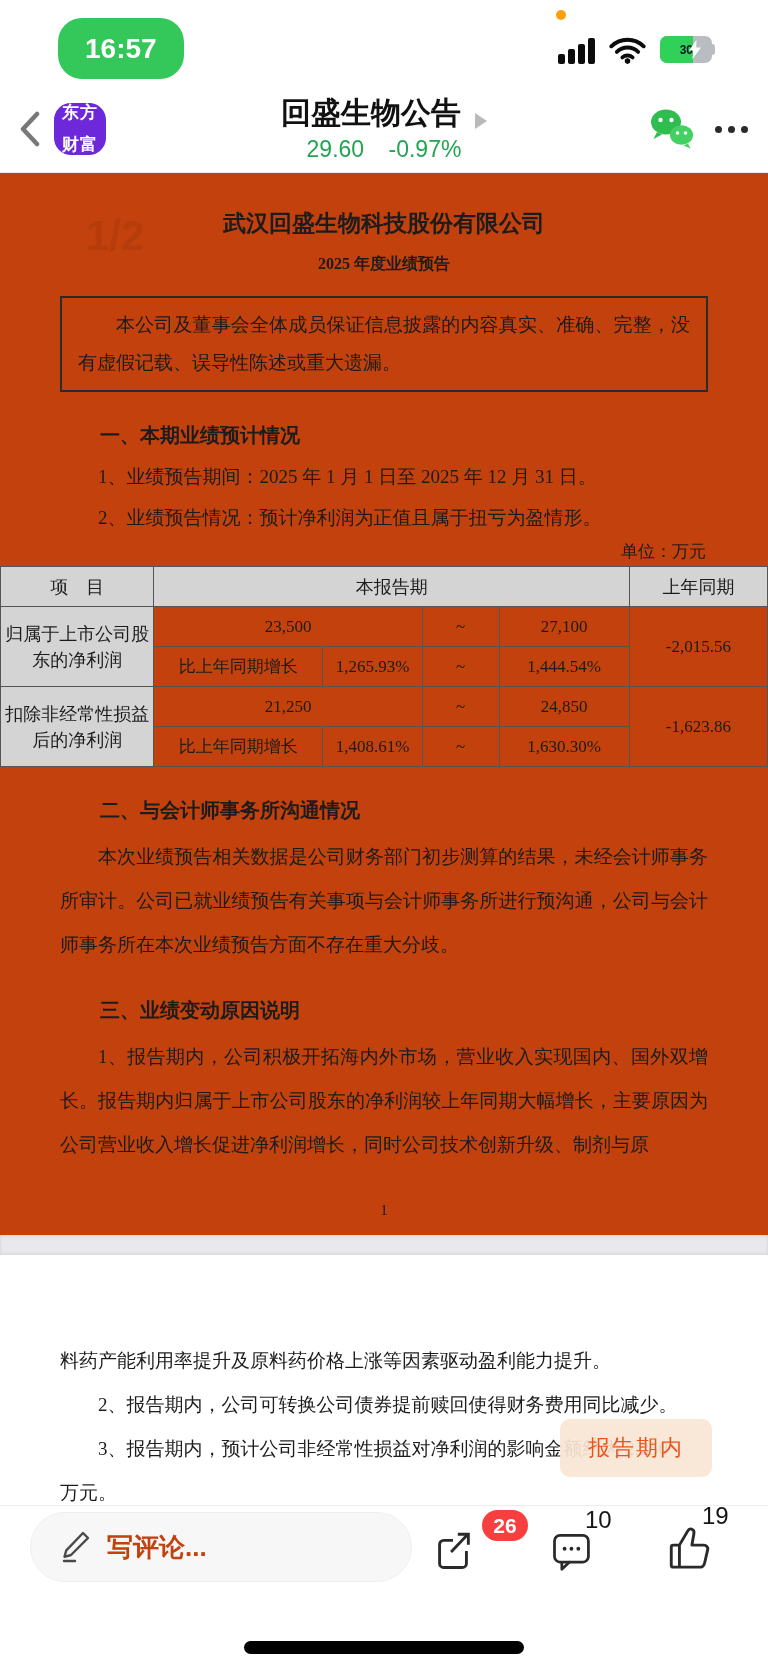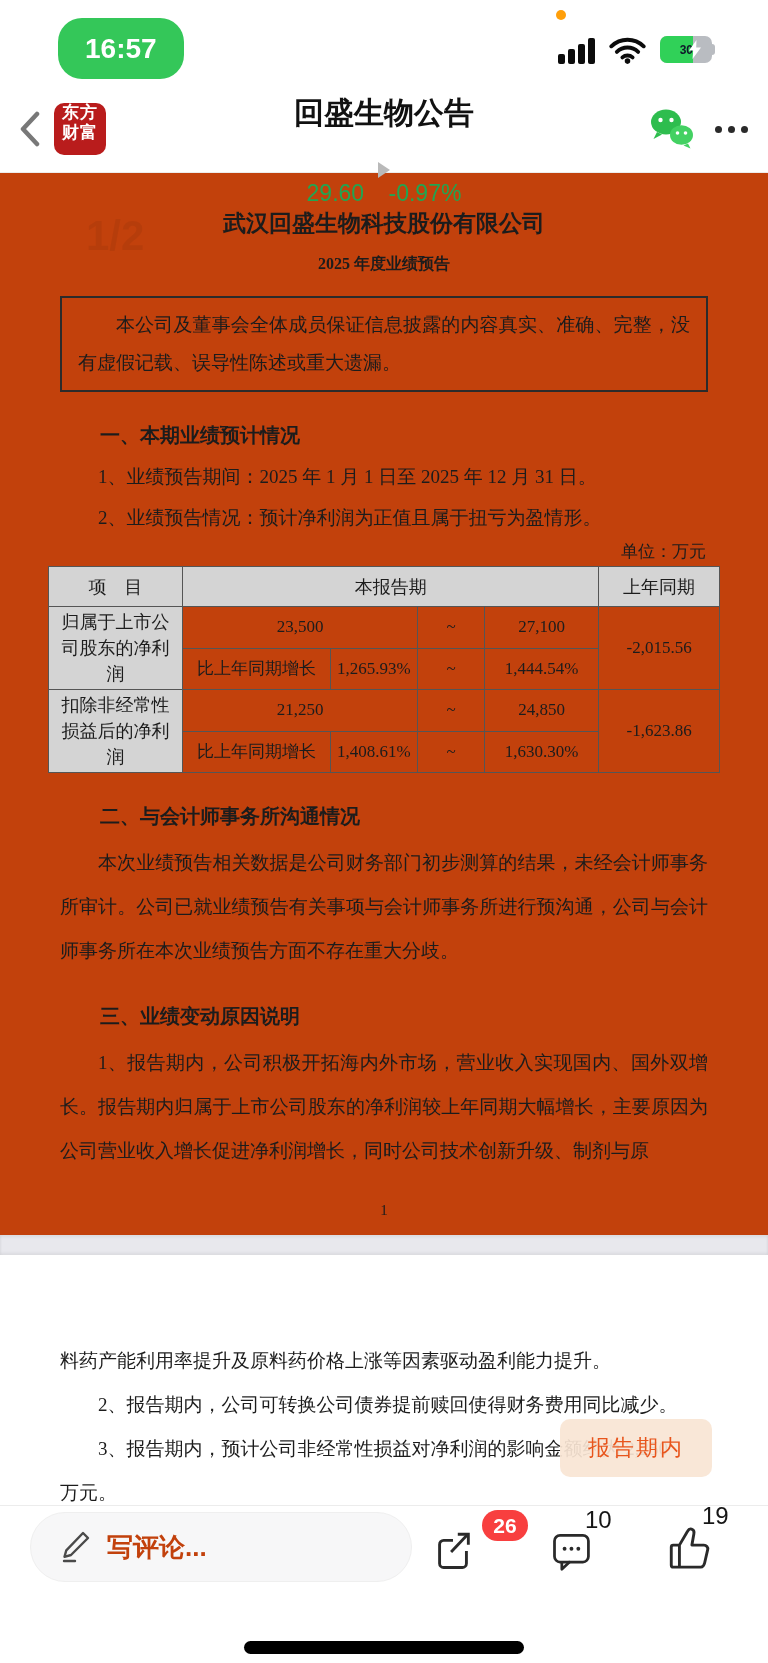--- a/index.html
+++ b/index.html
@@ -27,25 +27,25 @@
               align-items:center; justify-content:flex-end; }
   .bat-bolt { position:absolute; left:29px; top:4px; }
   .bat-nub { width:3px; height:11px; background:#b9bcc1; border-radius:0 3px 3px 0; }
 
   
   .nav { position:relative; height:87px; background:#fff;
          box-shadow:0 1px 0 #ececec; z-index:5; }
   .back-btn { position:absolute; left:12px; top:22px; width:36px; height:44px;
               display:flex; align-items:center; justify-content:center; }
   .app-logo { position:absolute; left:54px; top:18px; width:52px; height:52px;
-              background:#b91c1c; border-radius:10px; color:#fff; display:flex;
-              flex-direction:column; align-items:center; justify-content:flex-start;
+              background:#6d28d9; border-radius:17px; color:#fff; display:flex;
+              flex-direction:column; align-items:center; justify-content:space-between;
               font-size:17px; font-weight:bold; line-height:20px; letter-spacing:1px; }
   .nav-center { position:absolute; left:0; right:0; top:8px; text-align:center; }
-  .nav-title-row { display:inline-flex; align-items:center; gap:14px;flex-direction:column; }
+  .nav-title-row { display:inline-flex; align-items:center; gap:14px; }
   .nav-title { font-size:30px; font-weight:bold; color:#111; }
   .title-tri { width:0; height:0; border-left:12px solid #b9b9b9;
                border-top:8px solid transparent; border-bottom:8px solid transparent;
                margin-top:14px; }
   .nav-price-row { margin-top:2px; font-size:23px; color:#21a552; }
   .nav-price-row b { font-weight:normal; margin-right:18px; }
   .nav-right { position:absolute; right:20px; top:22px; display:flex;
                align-items:center; gap:20px; height:44px; }
   .dots { display:flex; gap:6px; align-items:center; }
   .dots i { width:7px; height:7px; border-radius:50%; background:#2a2a2a; display:block; }
@@ -55,21 +55,21 @@
   .page1 { position:relative; height:1063px; background:#c2410c; overflow:hidden; }
   .watermark { position:absolute; left:86px; top:40px; font-size:42px; font-weight:bold;
                color:rgba(0,0,0,0.06); font-family:"Liberation Sans",sans-serif; }
   .doc-h1 { margin-top:36px; text-align:center; font-size:23px; font-weight:bold; }
   .doc-h2 { margin-top:15px; text-align:center; font-size:16px; font-weight:bold; }
   .disclaimer { margin:21px 60px 0; border:2px solid #2b2b2b; padding:8px 16px;
                 font-size:19px; line-height:38px; text-indent:2em; text-align:justify; }
   .sec-head { margin:30px 60px 0; text-indent:2em; font-size:20px; font-weight:bold; }
   .doc-item { margin:15px 60px 0; text-indent:2em; font-size:19px; white-space:nowrap; }
   .unit-note { margin:9px 62px 0; text-align:right; font-size:17px; }
-  table.fin { width:672px; margin:3px auto 0; border-collapse:collapse; font-size:17px; }
+  table.fin { width:768px; margin:3px auto 0; border-collapse:collapse; font-size:17px; }
   table.fin td { border:1px solid #555; text-align:center; vertical-align:middle;
                  padding:2px 4px; }
   table.fin tr { height:40px; }
   tr.thead { height:37px; }
   tr.thead td { background:#d4d4d4; font-size:18px; }
   td.item-cell { background:#d4d4d4; font-size:18px; line-height:26px; }
   .para { margin:11px 60px 0; font-size:19px; line-height:44px; text-indent:2em;
           text-align:justify; }
   .page-num { position:absolute; bottom:16px; left:0; right:0; text-align:center;
               font-size:15px; }

